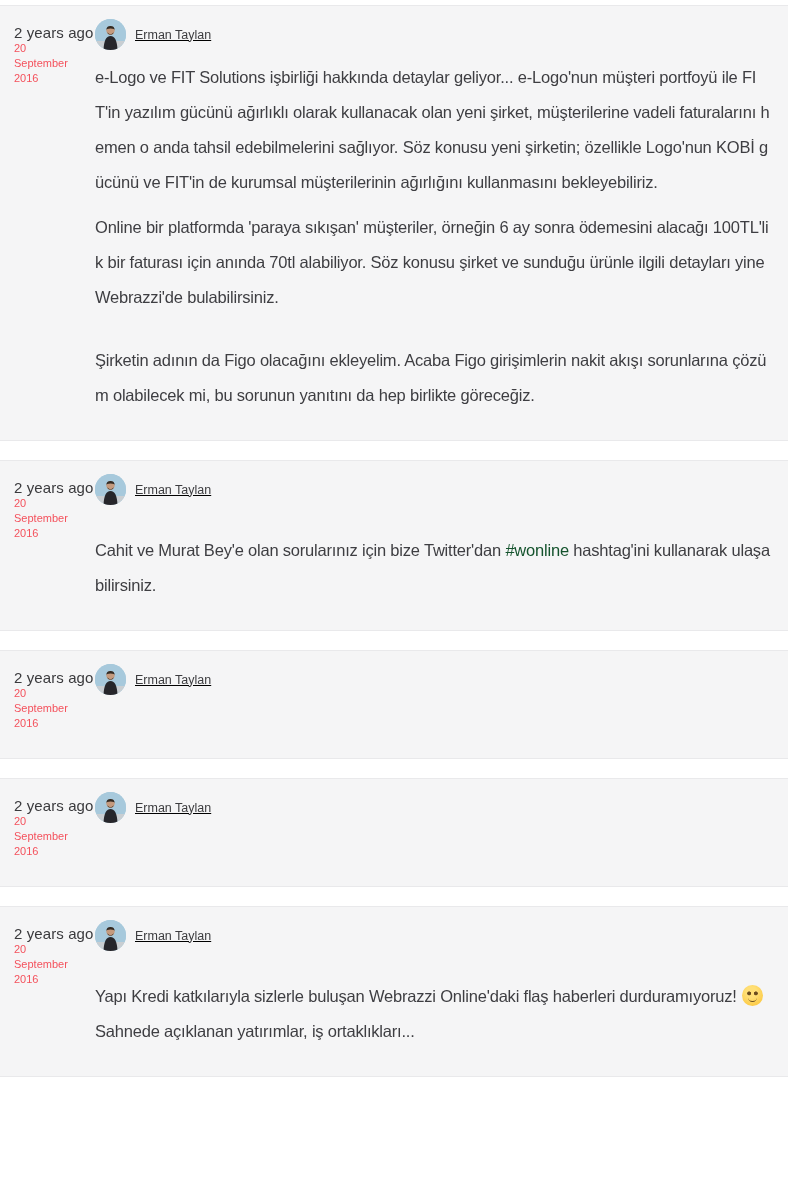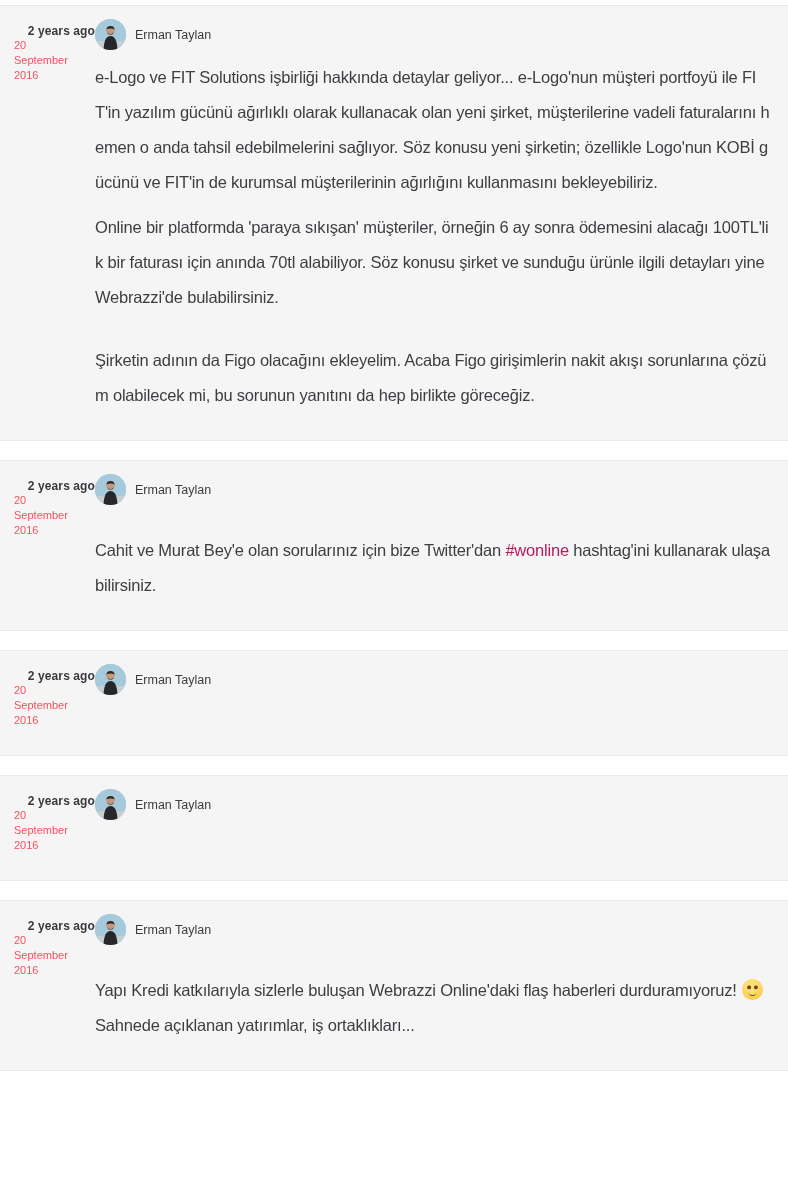--- a/index.html
+++ b/index.html
@@ -13,54 +13,53 @@
   .post {
     background: #f5f5f6;
     border-top: 1px solid #e9e9eb;
     border-bottom: 1px solid #e9e9eb;
     padding: 13px 18px 27px 14px;
     margin-bottom: 19px;
     display: flex;
   }
   .meta { flex: 0 0 81px; width: 81px; padding-top: 5px; }
   .time-ago {
-    font-size: 12px;
-    font-weight: 700;
+    font-size: 15px;
+    font-weight: 400;
     color: #3a3a3d;
     letter-spacing: 0.1px;
-    text-align: right;
   }
   .date {
     font-size: 11px;
     color: #f4515c;
     margin-top: 0;
     width: 68px;
     line-height: 15px;
   }
   .main { flex: 1; min-width: 0; }
-  .author-row { display: flex; align-items: center; margin-bottom: 10px; }
+  .author-row { display: flex; align-items: center; margin-bottom: 10px; text-decoration: underline; }
   .avatar {
     width: 31px; height: 31px;
     border-radius: 50%;
     overflow: hidden;
     flex: 0 0 31px;
     background: #a7c9dc;
   }
   .avatar svg { display: block; }
   .author-name { margin-left: 9px; font-size: 12.5px; color: #3c3c3f; }
   .body p {
     margin: 0 0 10px 0;
     font-size: 16.5px;
     letter-spacing: -0.2px;
     line-height: 35px;
     color: #3e3e42;
     word-break: break-all;
   }
   .body p:last-child { margin-bottom: 0; margin-top: 28px; }
-  a.hashtag { color: #be185d; text-decoration: none; cursor: pointer; }
+  a.hashtag { color: #14532d; text-decoration: none; cursor: pointer; }
   .emoji {
     display: inline-block;
     width: 21px; height: 21px;
     border-radius: 50%;
     position: relative;
     vertical-align: -4px;
     margin: 0 1px;
     background:
       radial-gradient(circle at 34% 40%, #6b4c1e 1.6px, rgba(0,0,0,0) 2.3px),
       radial-gradient(circle at 66% 40%, #6b4c1e 1.6px, rgba(0,0,0,0) 2.3px),

